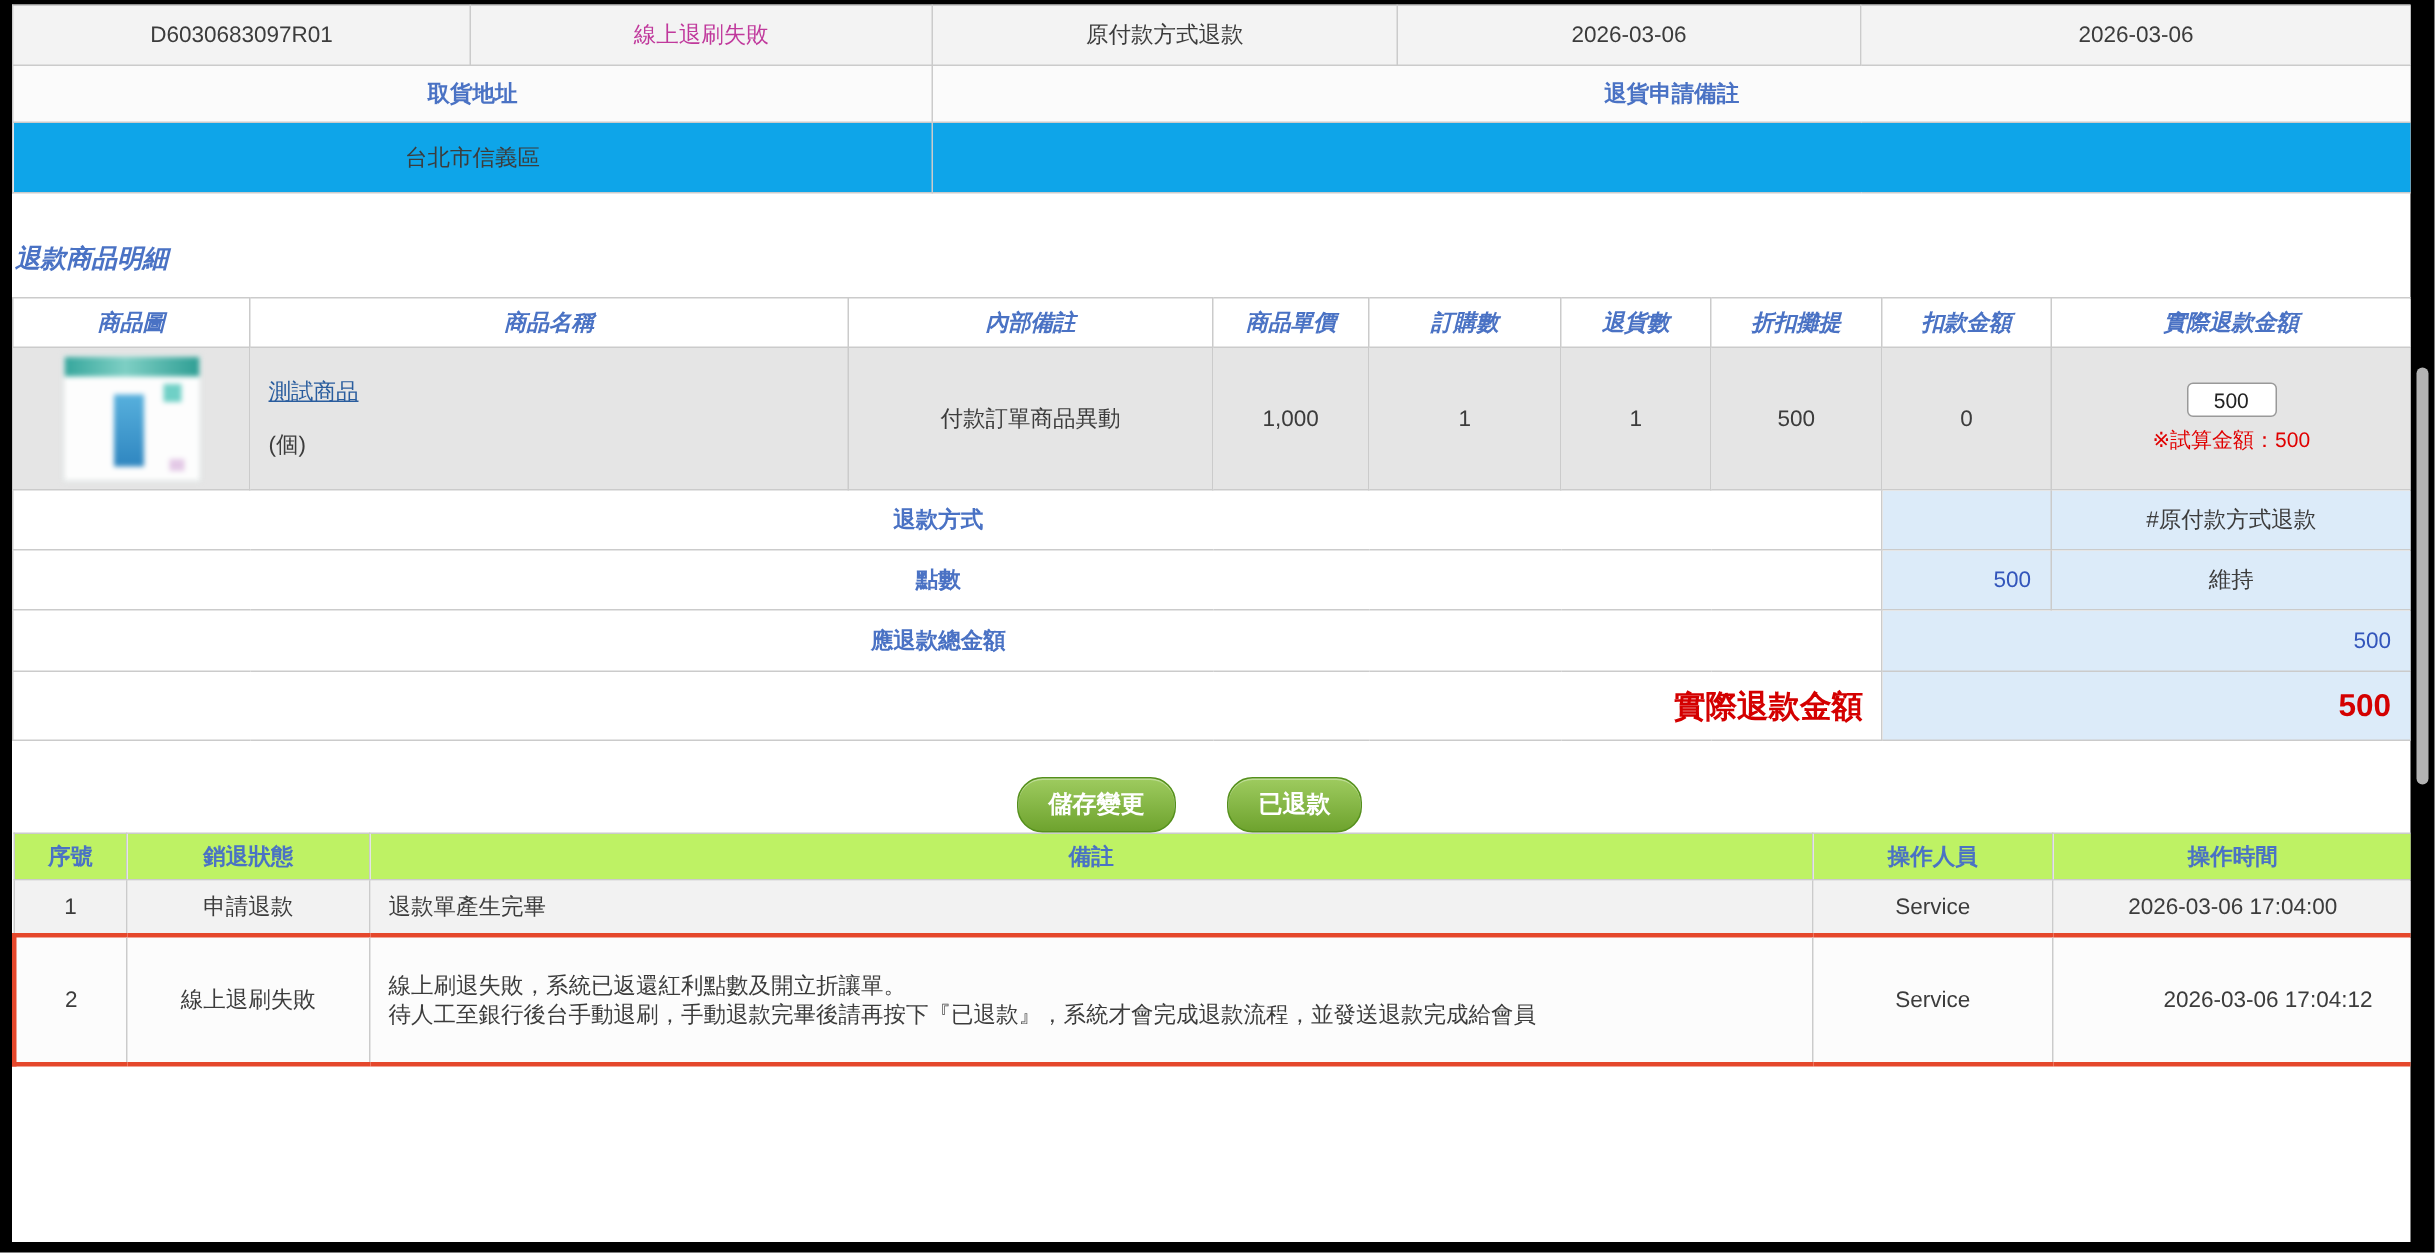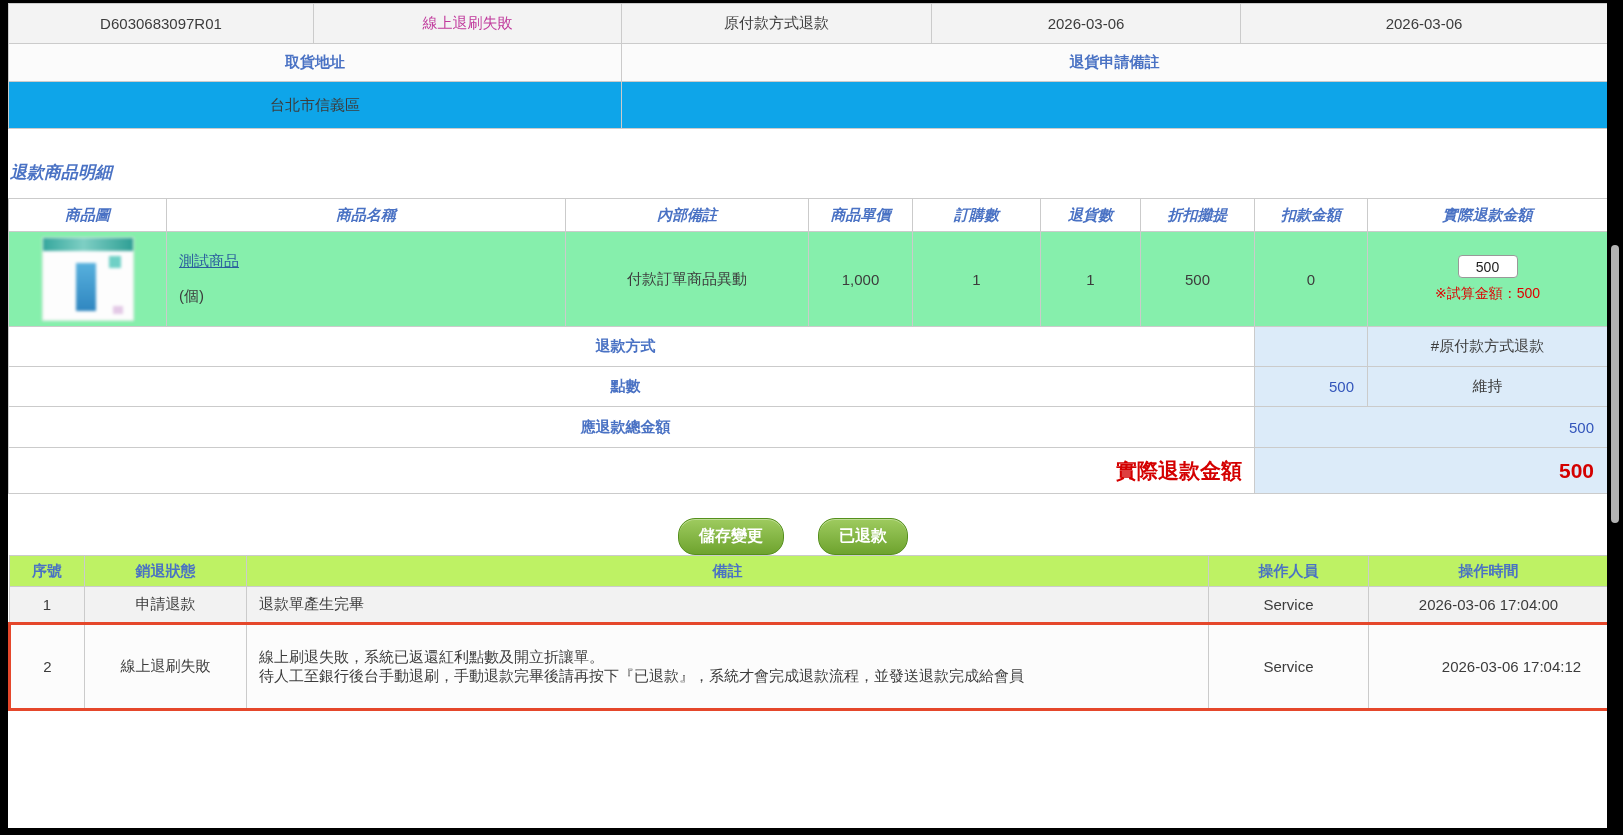--- a/index.html
+++ b/index.html
@@ -24,21 +24,21 @@
   .info-r2 th { height: 38px; background: #fbfbfb; }
   .info-r3 td { height: 47px; background: #0ea5e9; }
   .magenta { color: #c0399c; }
 
   .section-title { color: #4a72c4; font-weight: bold; font-size: 17px; padding-left: 2px; font-style: italic; }
   .title-items { margin: 32px 0 14px 0; }
   .title-log   { margin: 47px 0 11px 0; }
 
   
   .items-head th { height: 33px; background: #ffffff; font-style: italic; }
-  .product-row td { height: 95px; background: #86efac; }
+  .product-row td { height: 95px; background: #e5e5e5; }
   .name-cell { text-align: left; padding-left: 12px; }
   .product-link { color: #2a5d9e; text-decoration: underline; cursor: pointer; }
   .unit-label { margin-top: 16px; }
   .thumb { width: 92px; height: 84px; margin: 0 auto; background: #fdfdfd; border: 1px solid #dfe7e6; position: relative; overflow: hidden; filter: blur(1.6px); }
   .thumb-top { height: 13px; background: linear-gradient(90deg,#35a69c,#7ecfc4 45%,#2e9e94); }
   .thumb-sq  { position: absolute; right: 12px; top: 18px; width: 12px; height: 12px; background: #6fd0c6; }
   .thumb-bar { position: absolute; left: 33px; top: 25px; width: 20px; height: 48px; background: linear-gradient(180deg,#57b0dd,#2f86c0); }
   .thumb-px  { position: absolute; right: 10px; bottom: 6px; width: 10px; height: 8px; background: #e3c9e6; }
   .refund-input { width: 60px; height: 23px; border: 1px solid #999; border-radius: 4px; text-align: center; font-size: 14px; color: #222; background: #fff; }
   .trial-note { color: #e00000; margin-top: 7px; font-size: 14px; }
@@ -66,21 +66,21 @@
   }
 
   
   .log-head th { height: 31px; background: #bef264; }
   .log-r1 td { height: 33px; background: #f2f2f2; }
   .log-r2 td { height: 86px; background: #fcfcfc; }
   .note-cell { text-align: left; padding: 8px 12px; }
   .note-line + .note-line { }
   tr.alert td { border-top: 3px solid #e5472b; border-bottom: 3px solid #e5472b; }
   tr.alert td:first-child { border-left: 3px solid #e5472b; }
-  tr.alert td:last-child  { border-right: 3px solid #404040; padding-left: 47px; }
+  tr.alert td:last-child  { border-right: 1px solid #404040; padding-left: 47px; }
 
   .scrollbar-thumb {
     position: absolute; left: 1611px; top: 245px;
     width: 8px; height: 278px; border-radius: 4px;
     background: #b3b3b3;
   }
 </style>
 </head>
 <body>
 

